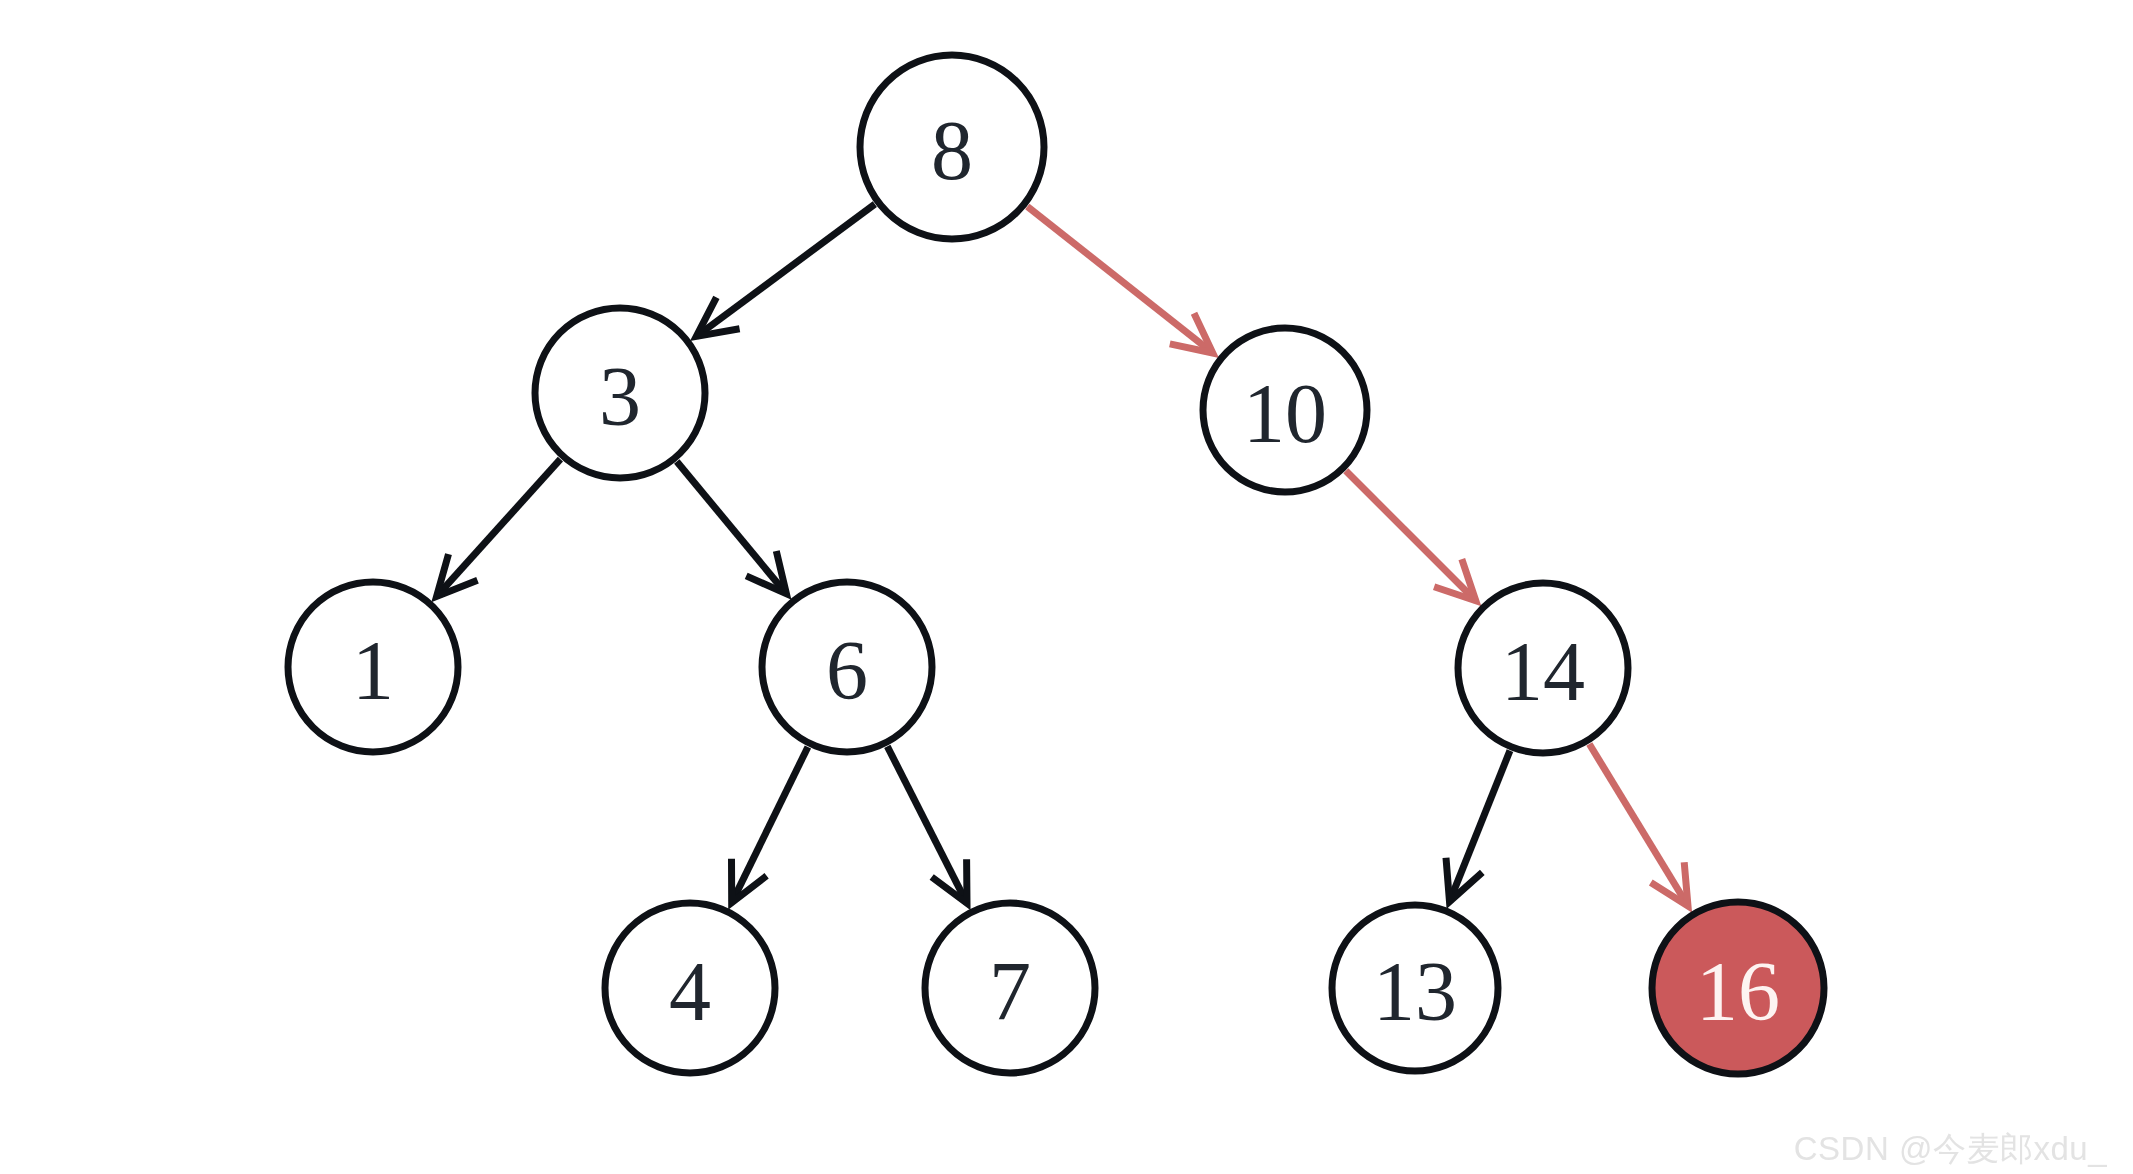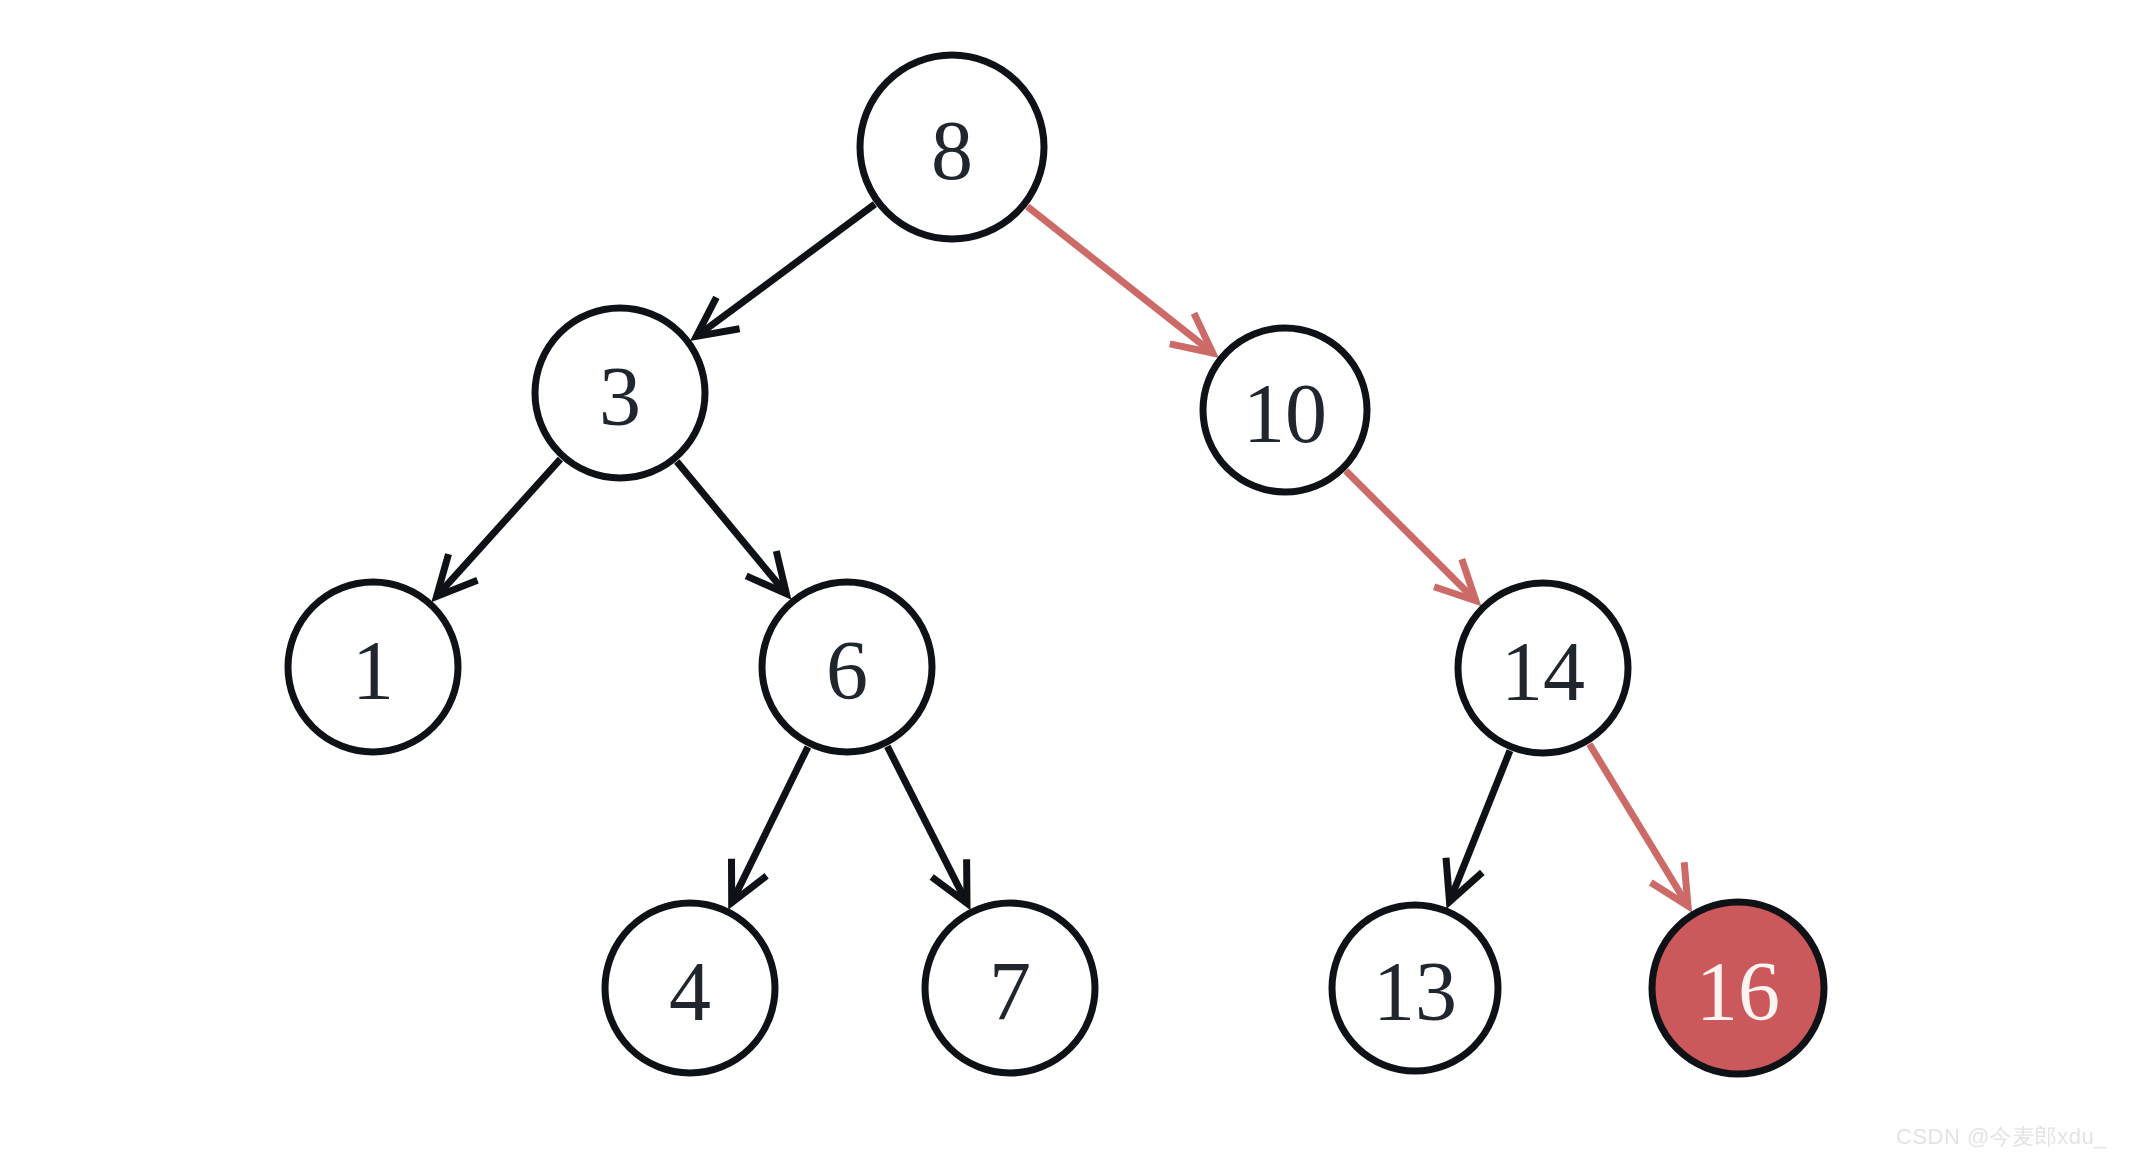--- a/index.html
+++ b/index.html
@@ -59,23 +59,23 @@
     stroke-linecap: butt;
     stroke-linejoin: miter;
     fill: none;
   }
   .arrow-head.path-edge {
     stroke: #cc6a68;
   }
   #watermark {
     position: absolute;
     right: 26px;
-    bottom: 22px;
+    bottom: 2px;
     font-family: "Liberation Sans", "DejaVu Sans", sans-serif;
-    font-size: 22px;
+    font-size: 33px;
     color: #e3e3e3;
     letter-spacing: 0.5px;
     white-space: nowrap;
     user-select: none;
   }
 </style>
 </head>
 <body>
 
 <svg id="tree-canvas" viewBox="0 0 2133 1174">

